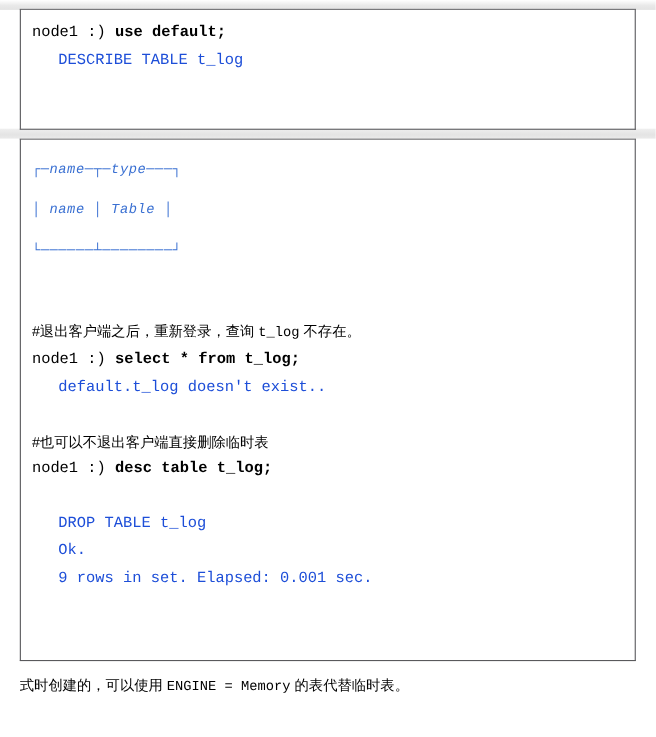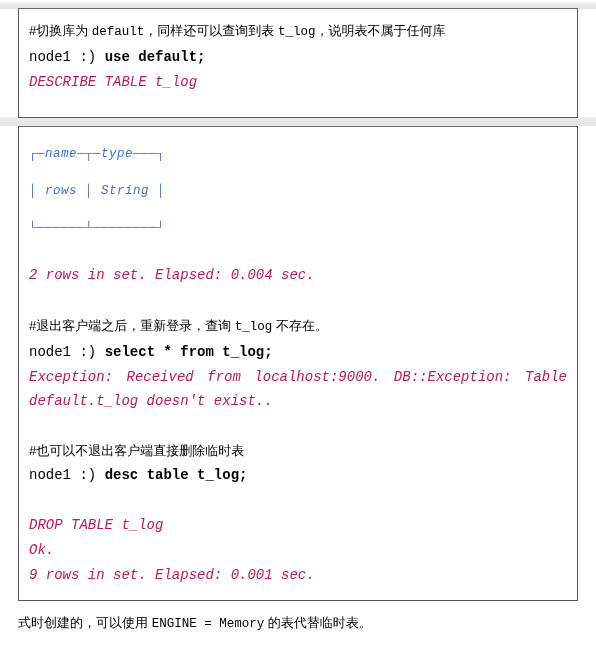--- a/index.html
+++ b/index.html
@@ -84,22 +84,22 @@
   }
 
   .line.cmd .prompt {
     font-weight: normal;
   }
   .line.cmd .stmt {
     font-weight: bold;
   }
 
   .line.out {
-    color: #be185d;
-    font-style: italic;
+    color: #1d4ed8;
+    margin-left: 24px;
   }
 
   .line.out.justified {
     white-space: normal;
     text-align: justify;
     text-align-last: justify;
     line-height: 24px;
   }
   .line.out.justified.last {
     text-align: center;
@@ -147,48 +147,45 @@
 </style>
 </head>
 <body>
 
 <div class="page-top-band"></div>
 <div class="page-mid-band"></div>
 
 <div class="code-box" id="code-box-1">
   <div class="box-inner">
 
-    <div class="line cn"><span>#切换库为 </span><span class="mono">default</span><span>，同样还可以查询到表 </span><span class="mono">t_log</span><span>，说明表不属于任何库</span></div>
 
     <div class="line cmd"><span class="prompt">node1 :) </span><span class="stmt">use default;</span></div>
 
 
     <div class="line out">DESCRIBE TABLE t_log</div>
 
   </div>
 </div>
 
 <div class="code-box" id="code-box-2">
   <div class="box-inner">
 
     <div class="table-art">┌─name─┬─type───┐</div>
-    <div class="table-art">│ rows │ String │</div>
+    <div class="table-art">│ name │ Table │</div>
     <div class="table-art">└──────┴────────┘</div>
 
     <div class="line blank-sm"></div>
 
-    <div class="line out">2 rows in set. Elapsed: 0.004 sec.</div>
 
     <div class="line blank"></div>
 
     <div class="line cn"><span>#退出客户端之后，重新登录，查询 </span><span class="mono">t_log</span><span> 不存在。</span></div>
 
     <div class="line cmd"><span class="prompt">node1 :) </span><span class="stmt">select * from t_log;</span></div>
 
-    <div class="line out justified">Exception: Received from localhost:9000. DB::Exception: Table</div>
     <div class="line out justified last">default.t_log doesn't exist..</div>
 
     <div class="line blank"></div>
 
     <div class="line cn">#也可以不退出客户端直接删除临时表</div>
 
     <div class="line cmd"><span class="prompt">node1 :) </span><span class="stmt">desc table t_log;</span></div>
 
     <div class="line blank"></div>
 

